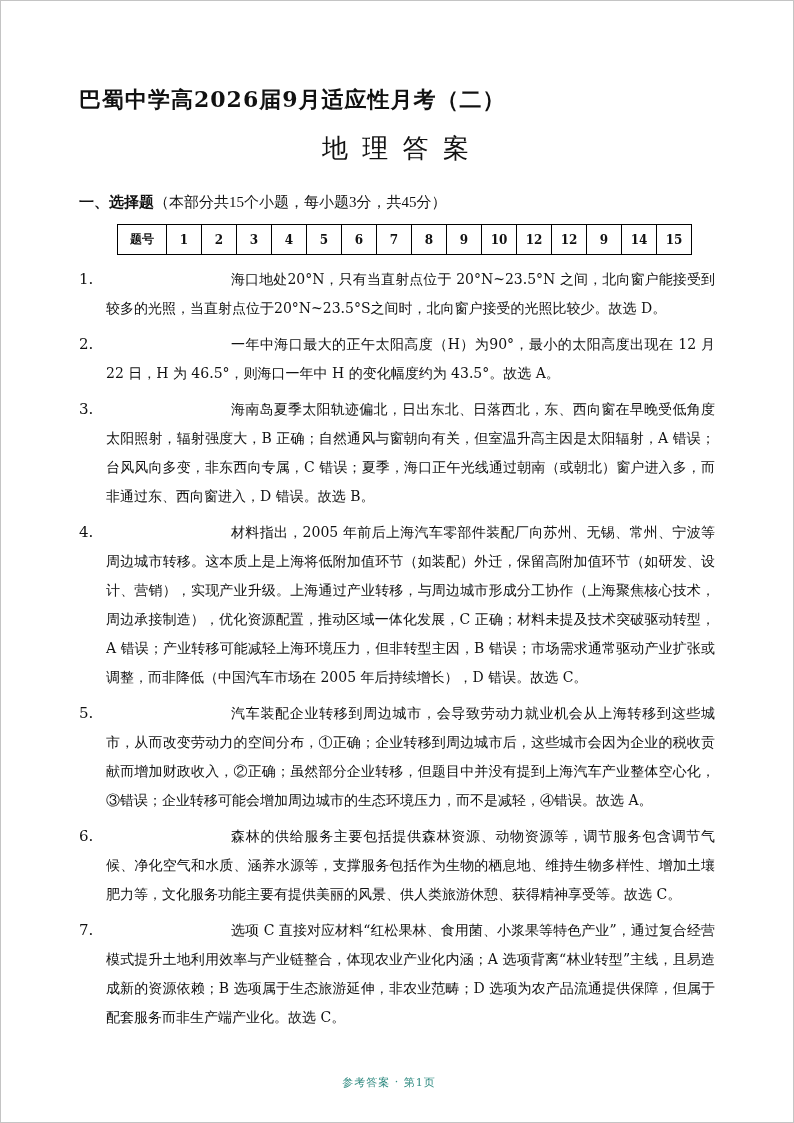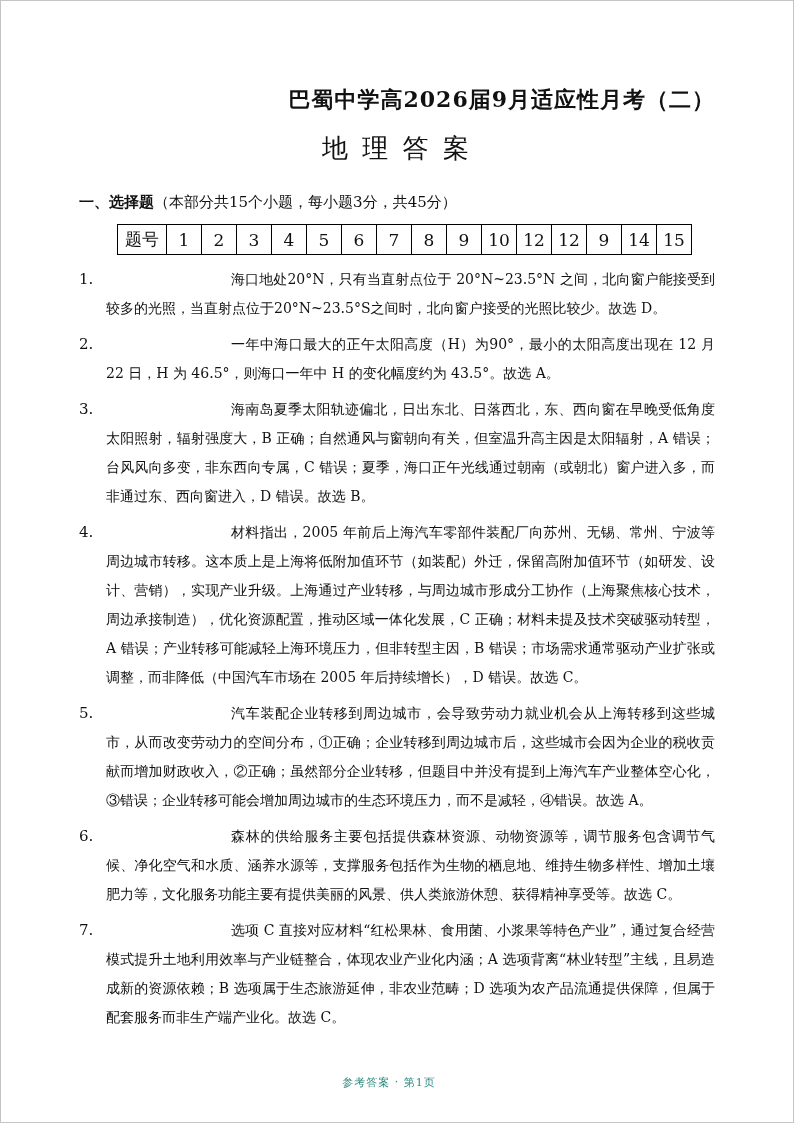--- a/index.html
+++ b/index.html
@@ -14,50 +14,51 @@
     width: 794px;
     height: 1123px;
     box-sizing: border-box;
     background: #ffffff;
     border: 1px solid #c4c4c4;
     padding: 84px 78px 40px 78px;
     overflow: hidden;
   }
   .title {
     margin: 0;
-    text-align: right;
+    text-align: left;
     font-size: 22px;
     font-weight: bold;
     letter-spacing: 1px;
   }
   .subtitle {
     margin: 16px 0 0 0;
     text-align: center;
     font-size: 26px;
     font-weight: normal;
     letter-spacing: 3px;
   }
   .section-heading {
     margin-top: 24px;
     font-size: 15px;
     line-height: 1.6;
+    font-family: Liberation Serif, serif;
   }
   .section-heading .bold {
     font-weight: bold;
   }
   table.answers {
     border-collapse: collapse;
     margin: 10px 0 0 38px;
     table-layout: fixed;
   }
   table.answers th,
   table.answers td {
     border: 1px solid #000000;
-    font-weight: normal;
-    font-size: 17px;
+    font-weight: bold;
+    font-size: 12px;
     text-align: center;
     vertical-align: middle;
     height: 29px;
     padding: 0;
   }
   table.answers th {
     width: 48px;
   }
   table.answers td {
     width: 34px;

